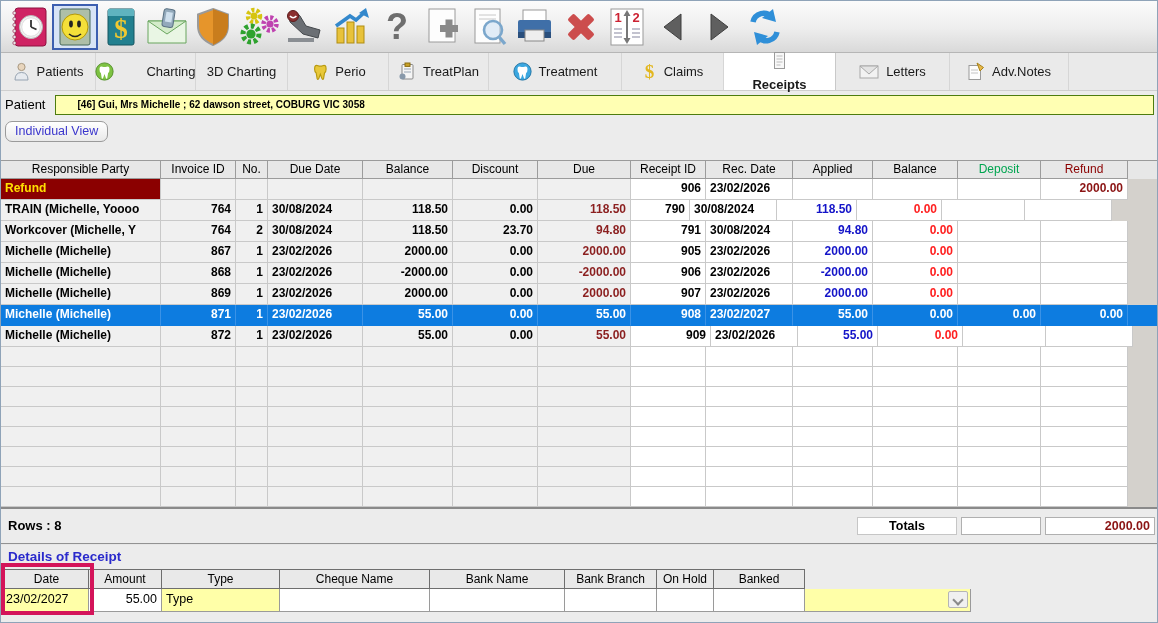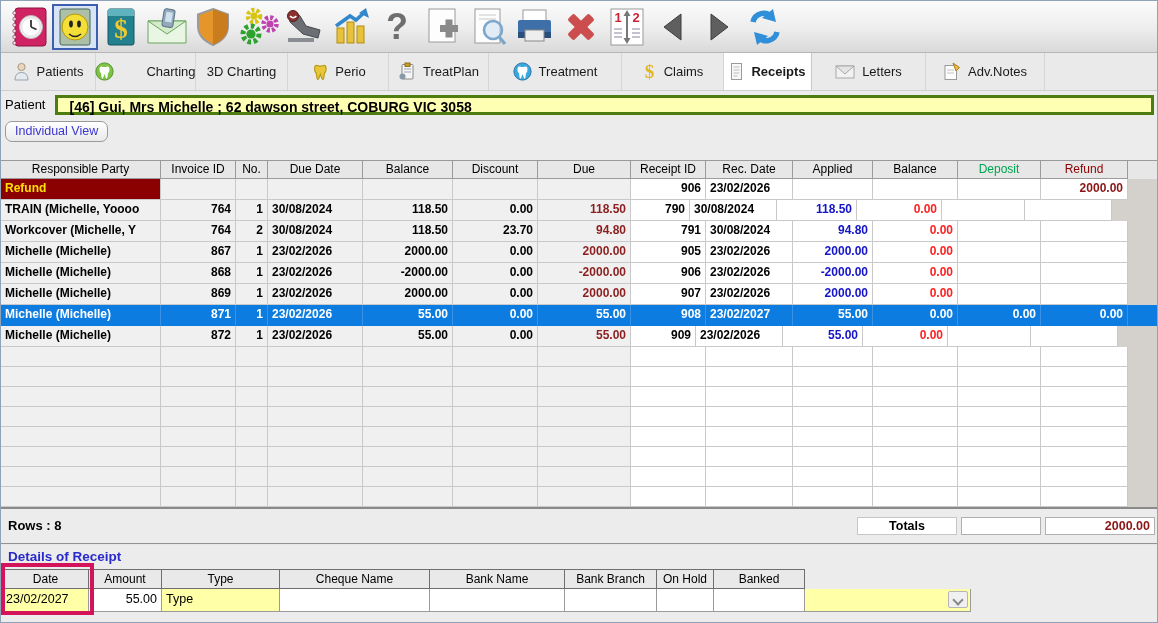--- a/index.html
+++ b/index.html
@@ -13,21 +13,21 @@
   .tbtn.sel { border:2px solid #3d5fb0; background:#d8e4f6; }
 
   
   .tabbar { height:38px; background:#eaeaea; display:flex; border-bottom:1px solid #cfcfcf; }
   .tab { display:flex; align-items:center; justify-content:center; gap:7px; font-size:13px; color:#1a1a1a; border-right:1px solid #d6d6d6; background:#eaeaea; }
   .tab.active { background:#ffffff; font-weight:bold; border-right:1px solid #c9c9c9; }
   .ticon { display:flex; align-items:center; }
 
   
   .patientbar { height:27px; display:flex; align-items:center; padding:2px 3px 2px 4px; gap:10px; font-size:13px; color:#000; }
-  .patient-field { flex:1; background:#ffffb3; border:3px solid #4d7c0f; height:20px; line-height:18px; font-weight:bold; font-size:14px; padding:0 11px; }
+  .patient-field { flex:1; background:#ffffb3; border:1px solid #4d7c0f; height:20px; line-height:18px; font-weight:bold; font-size:10px; padding:0 21px; }
 
   .viewbar { height:29px; padding:3px 4px; }
   .view-btn { display:inline-block; border:1px solid #9a9a9a; border-radius:7px; background:linear-gradient(#ffffff,#e9e9e9); color:#3a35cc; font-size:12.5px; padding:2px 9px 3px; }
 
   .spacer { height:13px; }
 
   
   .grid { position:relative; background:#d4d1cc; border-top:1px solid #9a9a9a; border-bottom:2px solid #8a8a8a; }
   .grow { display:flex; height:21px; }
   .grow.hdr { height:18px; }
@@ -49,21 +49,21 @@
   .rows-label { position:absolute; left:7px; top:9px; font-weight:bold; color:#000; }
   .tbox { position:absolute; top:8px; height:18px; background:#ffffff; border:1px solid #b0b0b0; font-size:12.5px; line-height:16px; padding:0 4px; }
   .tbox.lbl { left:856px; width:100px; text-align:center; font-weight:bold; border-color:#c6c6c6; }
   .tbox.dep { left:960px; width:80px; }
   .tbox.ref { left:1044px; width:110px; text-align:right; font-weight:bold; color:#8b1414; }
 
   
   .details-title { height:24px; padding:4px 7px 0; color:#2a2acc; font-weight:bold; font-size:13.5px; }
   .drow { display:flex; }
   .dhead .dcell { height:20px; background:#e9e9e9; border:1px solid #6e6e6e; border-left:none; font-size:12px; text-align:center; padding:2px 2px; color:#000; }
-  .dhead .dcell:first-child { border-left:2px solid #c2410c; }
+  .dhead .dcell:first-child { border-left:4px solid #c2410c; }
   .dvals .dcell { height:23px; background:#ffffff; border-right:1px solid #9a9a9a; border-bottom:1px solid #9a9a9a; font-size:12.5px; padding:3px 4px; white-space:nowrap; overflow:hidden; position:relative; }
   .dvals .dcell:first-child { border-left:1px solid #9a9a9a; }
   .dcell.yellow { background:#ffffa8; }
   .chev { position:absolute; right:2px; top:2px; width:20px; height:17px; border:1px solid #b5b5b5; background:#f0f0f0; border-radius:2px; }
   .chev::after { content:""; display:block; margin:4px auto 0; width:6px; height:6px; border-right:2px solid #8a8a8a; border-bottom:2px solid #8a8a8a; transform:rotate(45deg); }
 
   .highlight-box { position:absolute; left:0px; top:562px; width:93px; height:52px; border:4px solid #d4145a; z-index:9; pointer-events:none; }
 </style>
 </head>
 <body>
@@ -278,21 +278,21 @@
         <span>Treatment</span>
       </div>
       <div class="tab" style="width: 102px;">
         <span class="ticon">
           <svg width="15" height="19" viewBox="0 0 15 19">
             <text x="7.5" y="16" text-anchor="middle" font-size="19" font-weight="bold" fill="#e3b71f" font-family="Liberation Serif, serif">$</text>
           </svg>
         </span>
         <span>Claims</span>
       </div>
-      <div class="tab active" style="width: 88px;">
+      <div class="tab active" style="width: 112px; flex-direction: column;">
         <span class="ticon">
           <svg width="15" height="19" viewBox="0 0 15 19">
             <rect x="2.5" y="1.5" width="10" height="16" fill="#f8f8f8" stroke="#9a9a9a"></rect>
             <line x1="4.5" y1="5" x2="10.5" y2="5" stroke="#bcbcbc"></line>
             <line x1="4.5" y1="8" x2="10.5" y2="8" stroke="#bcbcbc"></line>
             <line x1="4.5" y1="11" x2="10.5" y2="11" stroke="#bcbcbc"></line>
             <line x1="4.5" y1="14" x2="8.5" y2="14" stroke="#bcbcbc"></line>
           </svg>
         </span>
         <span>Receipts</span>
@@ -460,21 +460,21 @@
         <div class="gfiller"></div>
       </div>
       <div class="grow">
         <div class="gcell lt al" style="width: 160px;">Michelle (Michelle)</div>
         <div class="gcell lt ar" style="width: 75px;">872</div>
         <div class="gcell lt ar" style="width: 32px;">1</div>
         <div class="gcell lt al" style="width: 95px;">23/02/2026</div>
         <div class="gcell lt ar" style="width: 90px;">55.00</div>
         <div class="gcell lt ar" style="width: 85px;">0.00</div>
         <div class="gcell lt ar t-due" style="width: 93px;">55.00</div>
-        <div class="gcell rt ar" style="width: 65px;">909</div>
+        <div class="gcell rt ar" style="width: 80px;">909</div>
         <div class="gcell rt al" style="width: 87px;">23/02/2026</div>
         <div class="gcell rt ar t-applied" style="width: 80px;">55.00</div>
         <div class="gcell rt ar t-balred" style="width: 85px;">0.00</div>
         <div class="gcell rt ar" style="width: 83px;"></div>
         <div class="gcell rt ar" style="width: 87px;"></div>
         <div class="gfiller"></div>
       </div>
       <div class="grow empty">
         <div class="gcell lt" style="width: 160px;"></div>
         <div class="gcell lt" style="width: 75px;"></div>

